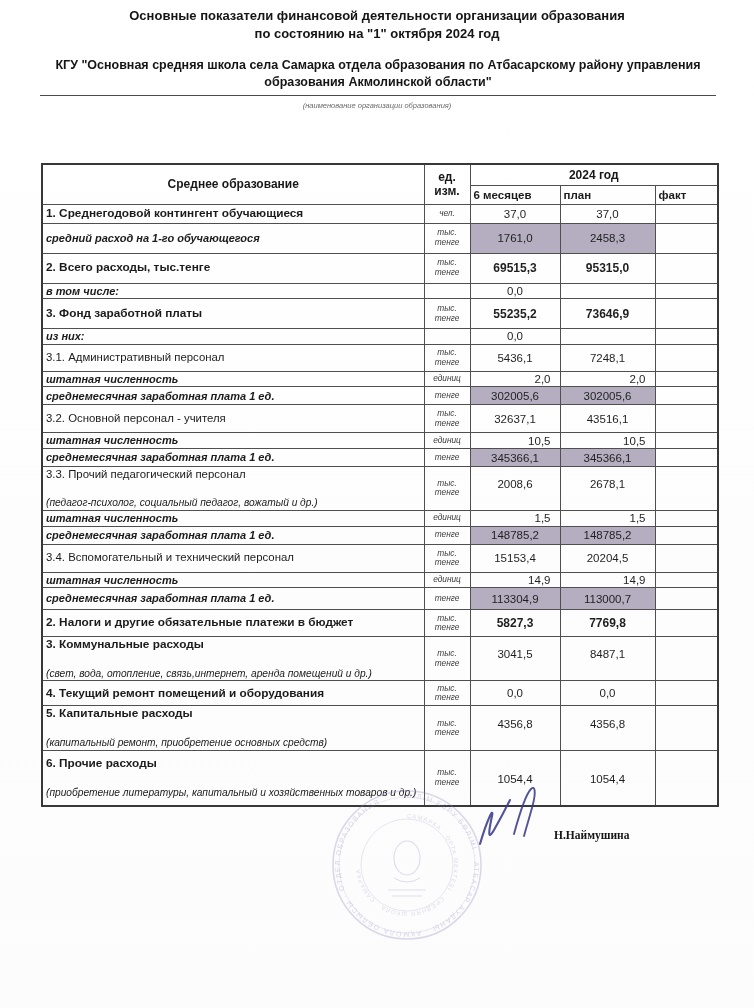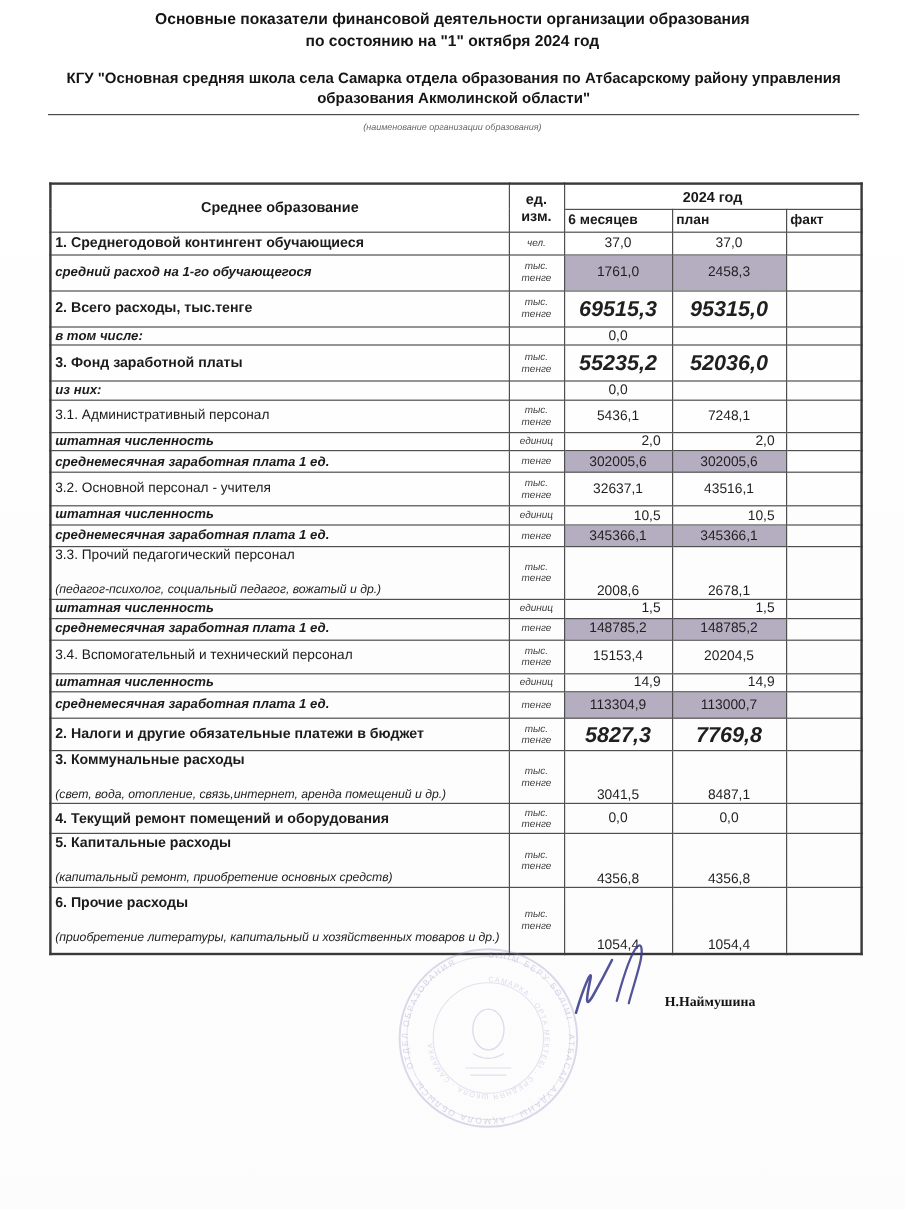--- a/index.html
+++ b/index.html
@@ -10,38 +10,38 @@
   
   .doc-title{position:absolute;top:7px;left:0;width:754px;text-align:center;
              font-weight:bold;font-size:13px;line-height:18px;color:#151515;}
   .org-block{position:absolute;top:57px;left:40px;width:676px;text-align:center;
              font-weight:bold;font-size:12.5px;line-height:17px;color:#151515;
              border-bottom:1px solid #4a4a4a;padding-bottom:4px;}
   .org-caption{position:absolute;top:101px;left:0;width:754px;text-align:center;
                font-style:italic;font-size:7.5px;color:#6a6a6a;}
 
   
-  table.fin{position:absolute;left:41px;top:152px;border-collapse:collapse;
+  table.fin{position:absolute;left:41px;top:163px;border-collapse:collapse;
             table-layout:fixed;width:676px;border:2px solid #383838;}
   table.fin td{border:1px solid #4f4f4f;padding:1px 3px;vertical-align:middle;
                overflow:hidden;}
   .th{font-weight:bold;font-size:12px;text-align:center;color:#181818;}
   .th-sub{font-weight:bold;font-size:11.5px;text-align:left;}
   .lm{line-height:1.15;}
   .lm.bold{font-weight:bold;font-size:11.8px;}
   .lm.normal{font-size:11.4px;}
   .lm.italic{font-style:italic;font-size:11px;font-weight:bold;}
   .ls{font-style:italic;font-size:10.2px;line-height:1.15;margin-top:16px;}
   td.unit{font-style:italic;font-size:8.3px;text-align:center;color:#3c3c3c;
           line-height:1.15;padding:1px 2px;}
   td.val{text-align:center;font-size:11.5px;color:#1f1f1f;}
-  td.val.b{font-weight:bold;font-size:18px;font-style:italic;}
+  td.val.b{font-weight:bold;font-size:12px;}
   td.val.hl{background:#b5aec1;}
   td.val.ar{text-align:right;padding-right:9px;}
-  td.val.vb{vertical-align:bottom;padding-bottom:0;}
+  td.val.vb{vertical-align:bottom;padding-bottom:20px;}
   td.lbl{padding-left:5px;}
 
   
   .foot-text{position:absolute;left:42px;top:806px;width:370px;
              font-family:"Liberation Serif",serif;font-weight:bold;
              font-size:11.5px;line-height:1.6;color:#141414;}
   .foot-name{position:absolute;left:554px;top:829px;
              font-family:"Liberation Serif",serif;font-weight:bold;
              font-size:11.5px;color:#141414;}
   .stamp{position:absolute;left:322px;top:778px;opacity:.55;}
@@ -119,21 +119,21 @@
           <td class="val">0,0</td>
           <td class="val"></td>
           <td class="val"></td>
         </tr>
         <tr style="height: 30px;">
           <td class="lbl">
             <div class="lm bold">3. Фонд заработной платы</div>
           </td>
           <td class="unit">тыс. тенге</td>
           <td class="val b">55235,2</td>
-          <td class="val b">52036,0</td>
+          <td class="val b">73646,9</td>
           <td class="val b"></td>
         </tr>
         <tr style="height: 14px;">
           <td class="lbl">
             <div class="lm italic">из них:</div>
           </td>
           <td class="unit"></td>
           <td class="val">0,0</td>
           <td class="val"></td>
           <td class="val"></td>

